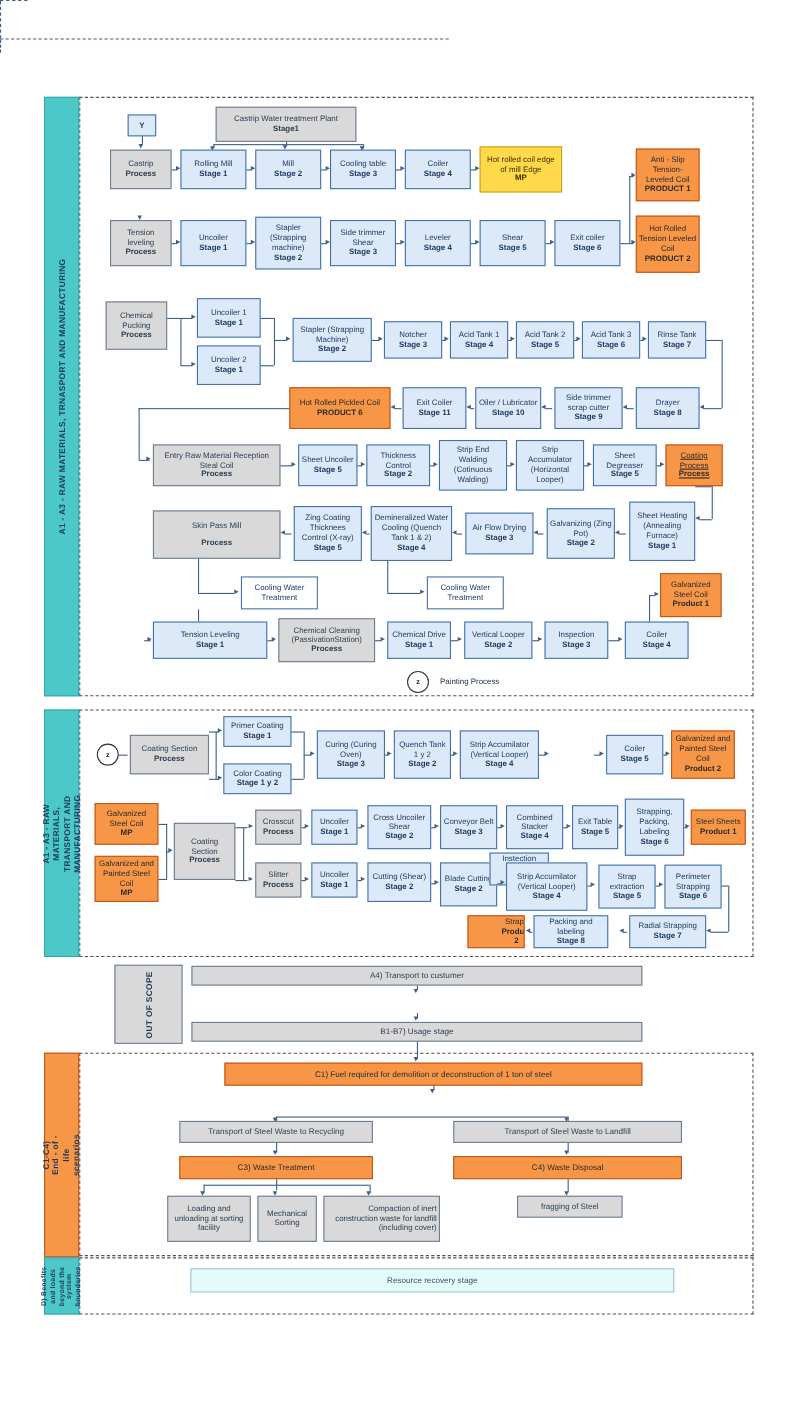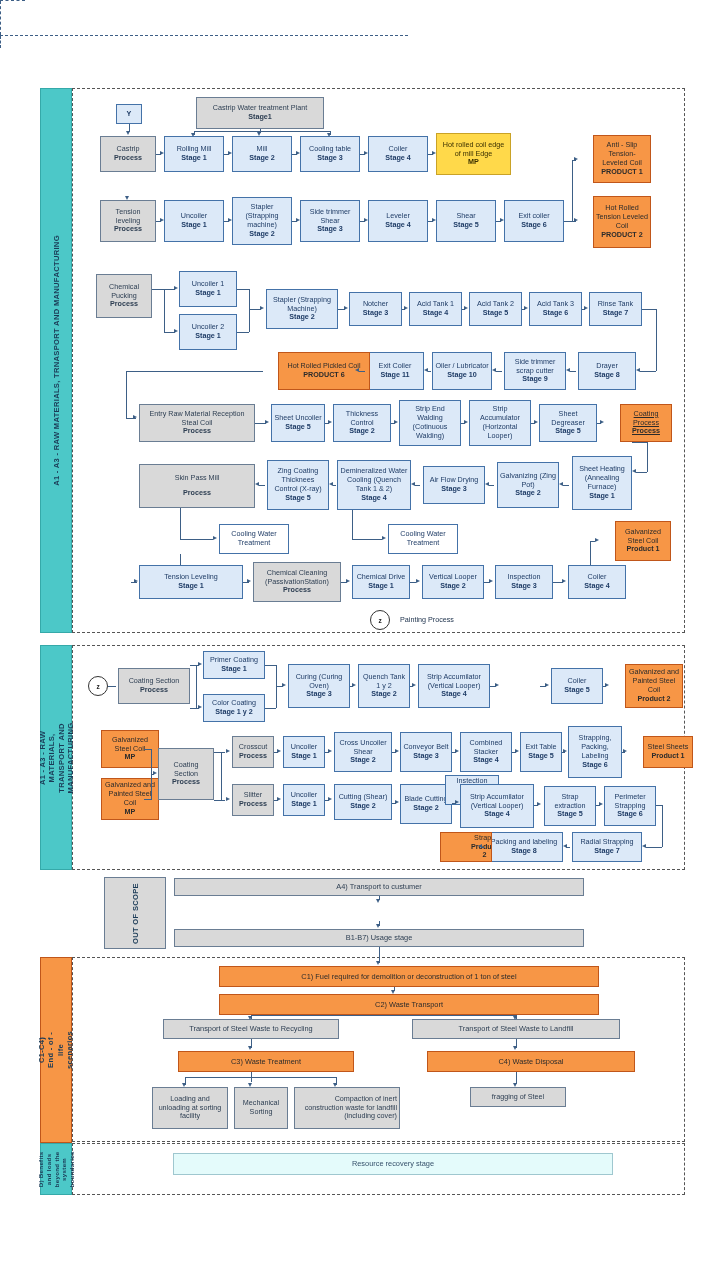--- a/index.html
+++ b/index.html
@@ -9,21 +9,21 @@
 
   .box{position:absolute;box-sizing:border-box;display:flex;flex-direction:column;
        align-items:center;justify-content:center;text-align:center;
        font-size:7.2px;line-height:1.22;padding:1px 2px;overflow:hidden;}
   .box .t{display:block;}
   .box .s{display:block;font-weight:bold;}
 
   
   .blue{background:#dce9f8;border:1px solid #4472a8;color:#1f3c66;}
   .gray{background:#d9d9d9;border:1px solid #6a7d93;color:#2d3e52;}
-  .orange{background:#f79646;border:1px solid #c0561a;color:#2b2b2b;margin-left:15px;}
+  .orange{background:#f79646;border:1px solid #c0561a;color:#2b2b2b;}
   .yellow{background:#ffd94a;border:1px solid #c9a227;color:#3a3000;}
   .cyan{background:#e4fbfb;border:1px solid #9fc7cf;color:#36516b;}
   .white{background:#ffffff;border:1px solid #4472a8;color:#1f3c66;}
 
   
   .band{position:absolute;box-sizing:border-box;display:flex;align-items:center;
         justify-content:center;}
   .band span{transform:rotate(-90deg);white-space:nowrap;font-weight:bold;
              font-size:7.6px;letter-spacing:.3px;color:#1b3b57;}
   .band.multi span{white-space:normal;width:150px;text-align:center;line-height:1.25;}
@@ -566,21 +566,21 @@
     <span class="s">Stage 5</span>
   </div>
   <div class="box blue" style="left:604px;top:786px;width:52px;height:40px;">
     <span class="t">Perimeter Strapping</span>
     <span class="s">Stage 6</span>
   </div>
   <div class="box blue" style="left:572px;top:832px;width:70px;height:30px;">
     <span class="t">Radial Strapping</span>
     <span class="s">Stage 7</span>
   </div>
-  <div class="box blue" style="left:485px;top:832px;width:78px;height:30px;">
+  <div class="box blue" style="left:485px;top:832px;width:68px;height:30px;">
     <span class="t">Packing and labeling</span>
     <span class="s">Stage 8</span>
   </div>
   <div class="box orange" style="left:425px;top:832px;width:52px;height:30px;padding-left:39px;">
     <span class="t">Straps</span>
     <span class="s">Product 2</span>
   </div>
 
   <div class="conn h" style="left:144px;top:749px;width:8px;"></div>
   <div class="conn h" style="left:144px;top:799px;width:8px;"></div>
@@ -637,23 +637,20 @@
   <div class="conn v" style="left:379px;top:896px;height:4px;"></div>
   <div class="arrow ad" style="left:376.4px;top:899px;"></div>
   <div class="conn v" style="left:379px;top:921px;height:5px;"></div>
   <div class="arrow ad" style="left:376.4px;top:924px;"></div>
   <div class="conn v" style="left:379px;top:947px;height:16px;"></div>
   <div class="arrow ad" style="left:376.4px;top:961px;"></div>
 
   <div class="box orange" style="left:204px;top:966px;width:380px;height:21px;">
     <span class="t wide">C1) Fuel required for demolition or deconstruction of 1 ton of steel</span>
   </div>
-  <div class="box orange" style="left:204px;top:994px;width:380px;height:21px;">
-    <span class="t wide">C2) Waste Transport</span>
-  </div>
   <div class="box gray" style="left:163px;top:1019px;width:176px;height:20px;">
     <span class="t wide">Transport of Steel Waste to Recycling</span>
   </div>
   <div class="box gray" style="left:412px;top:1019px;width:208px;height:20px;">
     <span class="t wide">Transport of Steel Waste to Landfill</span>
   </div>
   <div class="box orange" style="left:163px;top:1051px;width:176px;height:21px;">
     <span class="t wide">C3) Waste Treatment</span>
   </div>
   <div class="box orange" style="left:412px;top:1051px;width:208px;height:21px;">

